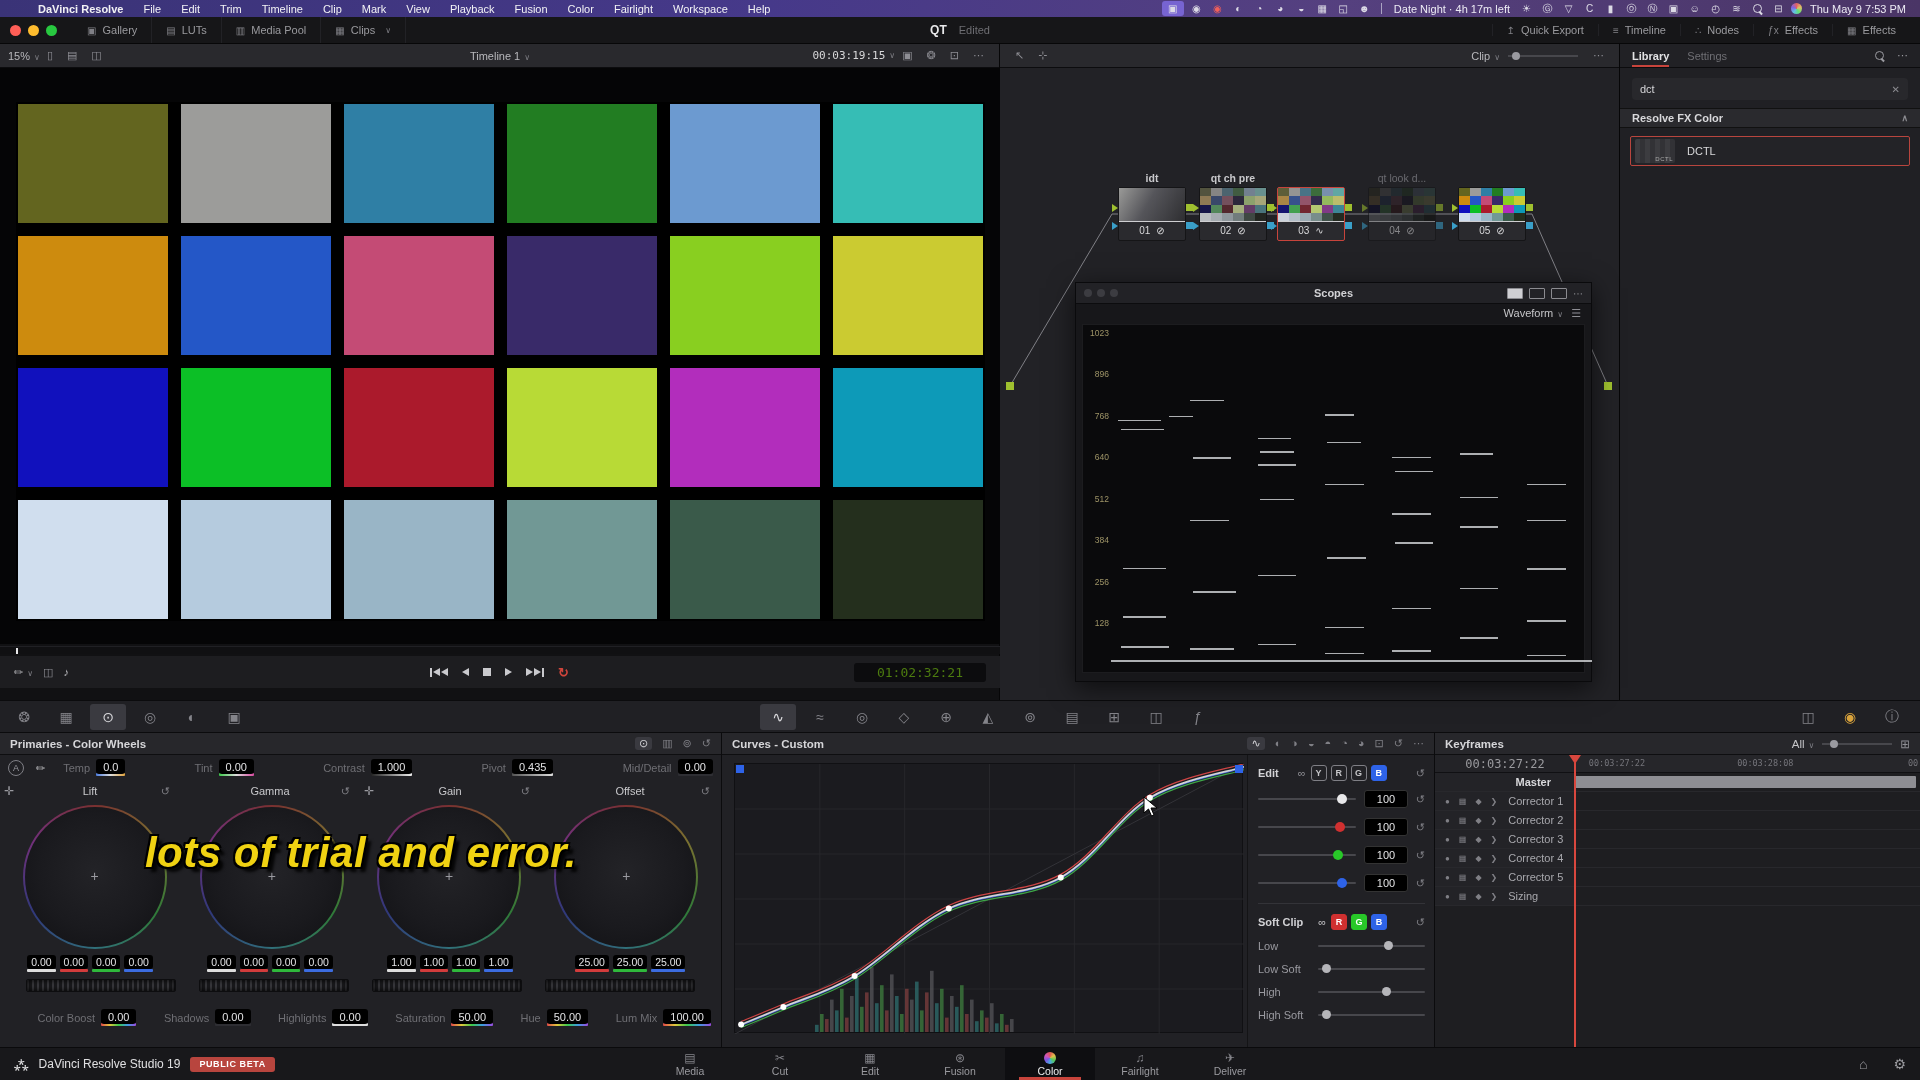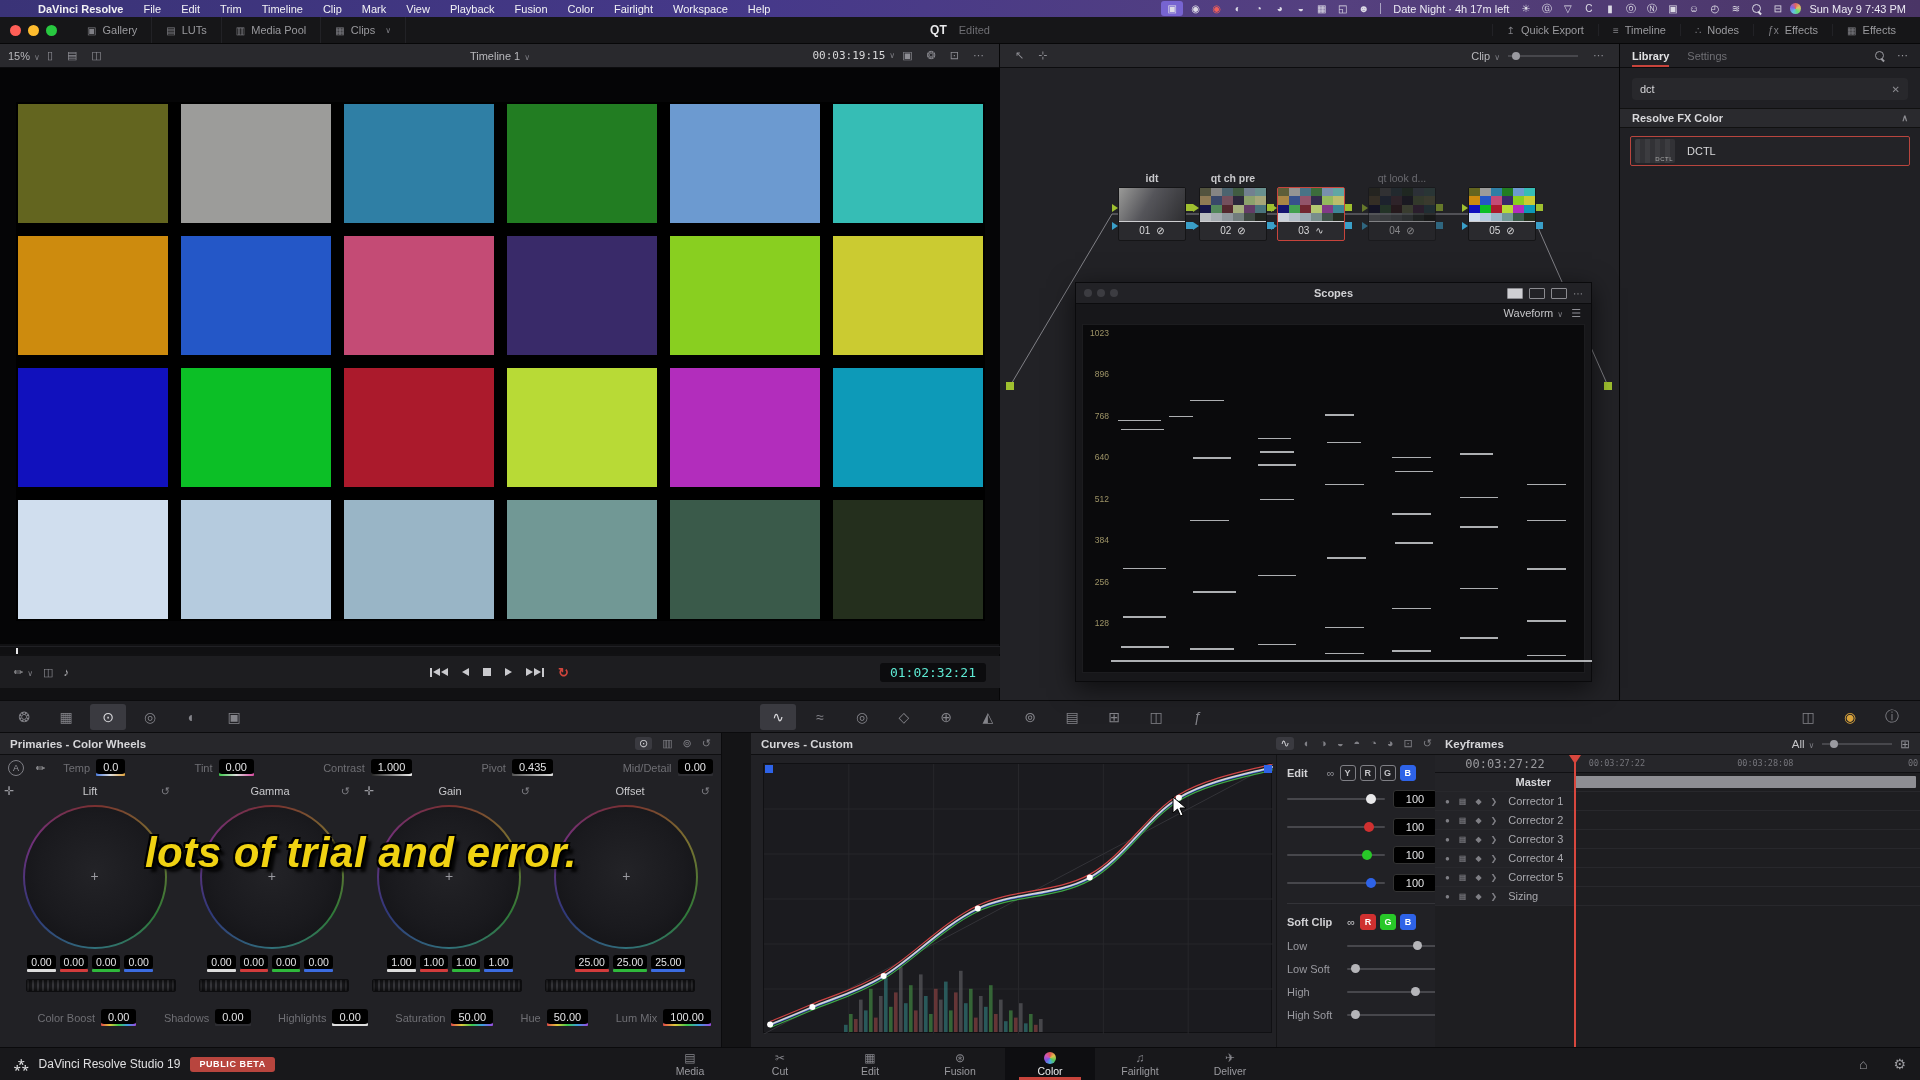--- a/index.html
+++ b/index.html
@@ -44,21 +44,21 @@
   #scrub .ph{position:absolute;left:16px;top:1px;width:2px;height:6px;background:#e8e8ea}
   #transport{position:absolute;left:0;top:612px;width:1000px;height:32px;display:flex;align-items:center;padding:0 14px;background:#1d1d20}
   .t-left{display:flex;align-items:center;gap:10px;color:#b9b9bd}
   .t-center{position:absolute;left:430px;display:flex;align-items:center;gap:14px}
   .t-btn{display:flex;align-items:center;gap:1px;cursor:default}
   .bar{width:2px;height:9px;background:#c9c9cd}
   .tri-l{width:0;height:0;border-top:4.5px solid transparent;border-bottom:4.5px solid transparent;border-right:7px solid #c9c9cd}
   .tri-r{width:0;height:0;border-top:4.5px solid transparent;border-bottom:4.5px solid transparent;border-left:7px solid #c9c9cd}
   .stop-sq{width:8px;height:8px;background:#c9c9cd}
   .loop{color:#d0453c;font-size:13px;font-weight:bold}
-  .t-tc{margin-left:auto;font-family:"DejaVu Sans Mono",monospace;font-size:13px;color:#5eead4;background:#0c0c0e;padding:2px 10px;border-radius:3px}
+  .t-tc{margin-left:auto;font-family:"DejaVu Sans Mono",monospace;font-size:13px;color:#4d7c0f;background:#0c0c0e;padding:2px 23px;border-radius:3px}
   
   #nodegraph{position:absolute;left:0;top:24px;width:620px;height:632px}
   .node{position:absolute;width:68px;height:54px;background:#2a2a2e;border:1px solid #151517;border-radius:2px}
   .node.sel{border:1.5px solid #c8443c}
   .node .thumb{height:34px;display:grid;grid-template-columns:repeat(6,1fr);grid-template-rows:repeat(4,1fr);overflow:hidden;border-bottom:1px solid #cfcfd2}
   .thumb-gray{background:linear-gradient(120deg,#9a9a98,#55555a 45%,#2e2e31)}
   .node .foot{height:17px;display:flex;align-items:center;justify-content:center;gap:6px;color:#d8d8da;font-size:10px}
   .node.dimmed{opacity:.55}
   .node-label{position:absolute;font-size:10.5px;color:#c9c9cc;transform:translateX(-50%);font-weight:bold}
   .node-label.dimlab{color:#6a6a6f;font-weight:normal}
@@ -131,21 +131,21 @@
   #valsrow{height:22px;display:flex;align-items:center}
   .vals-cell{width:180px;display:flex;justify-content:center;gap:4px}
   .vcell .vbox{min-width:30px;padding:1px 4px;font-size:10.5px}
   #mastersrow{height:18px;display:flex;justify-content:space-around;padding:0 14px;margin-top:4px}
   .dial{width:150px;height:13px;border-radius:2px;background:repeating-linear-gradient(90deg,#3a3a3e 0 2px,#1a1a1d 2px 5px);box-shadow:inset 0 0 6px #000;border:1px solid #0d0d0f}
   #adj-bottom{height:26px;display:flex;align-items:center;padding:0 10px;margin-top:8px}
   .adjb-cell{display:flex;align-items:center;gap:6px;margin-left:auto}
   #caption{position:absolute;left:0;top:92px;width:722px;text-align:center;z-index:20;pointer-events:none}
   #caption div{font-size:42px;line-height:56px;font-weight:bold;font-style:italic;letter-spacing:.5px;color:#f0d212;text-shadow:-2px -2px 0 #000,2px -2px 0 #000,-2px 2px 0 #000,2px 2px 0 #000,5px 5px 3px rgba(0,0,0,.85)}
   
-  #curves{left:751px;width:713px}
+  #curves{left:722px;width:713px}
   #curvebody{display:flex;height:292px}
   #graphwrap{width:525px;position:relative;padding:8px 4px 8px 12px}
   #graph{width:509px;height:270px;background:#1b1b1f;border:1px solid #101013;position:relative}
   #cursor{position:absolute;left:408px;top:32px;z-index:9}
   #editbar{width:188px;border-left:1px solid #141416;padding:6px 10px;display:flex;flex-direction:column}
   .ed-hdr{display:flex;align-items:center;gap:5px;height:24px;color:#d2d2d5;font-weight:bold}
   .chbtn{width:16px;height:16px;border:1px solid #7f7f85;border-radius:3px;display:flex;align-items:center;justify-content:center;font-size:9px;color:#c5c5c8;background:#222226}
   .chbtn.on-b{background:#2e63e8;border-color:#2e63e8;color:#fff}
   .chbtn.on-r{background:#d03030;border-color:#d03030;color:#fff}
   .chbtn.on-g{background:#28c828;border-color:#28c828;color:#fff}
@@ -235,21 +235,21 @@
       <span class="st-icon">Ⓝ</span>
       <span class="st-icon">▣</span>
       <span class="st-icon">☺</span>
       <span class="st-icon">◴</span>
       <span class="st-icon">≋</span>
       <span class="st-icon">
         <span class="mag"></span>
       </span>
       <span class="st-icon">⊟</span>
       <span class="st-icon rainbow">●</span>
-      <span class="st-text">Sun May 9  7:43 PM</span>
+      <span class="st-text">Thu May 9  7:53 PM</span>
     </div>
 </div>
 
 <div id="titlebar">
   <span class="tl" style="background:#ff5f57"></span>
   <span class="tl" style="background:#febc2e"></span>
   <span class="tl" style="background:#28c840;margin-right:16px"></span>
   <div id="tb-left" style="display:flex;height:100%">
       <span class="tb-btn">
         <span class="ico">▣</span>
@@ -512,21 +512,21 @@
             <div class="foot">
               <span>04</span>
               <span>⊘</span>
             </div>
             <span class="conn c-tri-g" style="left: -7px; top: 16px;"></span>
             <span class="conn c-tri-b" style="left: -7px; top: 34px;"></span>
             <span class="conn c-sq-g" style="left: 67px; top: 16px;"></span>
             <span class="conn c-sq-b" style="left: 67px; top: 34px;"></span>
           </div>
           <div class="node-label" style="left: 492px; top: 104px; margin-top: 20px;">odt</div>
-          <div class="node" style="left: 468px; top: 119px;">
+          <div class="node" style="left: 458px; top: 119px;">
             <div class="thumb">
               <i style="background: rgb(99, 101, 31);"></i>
               <i style="background: rgb(156, 156, 154);"></i>
               <i style="background: rgb(47, 127, 165);"></i>
               <i style="background: rgb(34, 125, 34);"></i>
               <i style="background: rgb(108, 154, 208);"></i>
               <i style="background: rgb(54, 189, 181);"></i>
               <i style="background: rgb(205, 139, 14);"></i>
               <i style="background: rgb(36, 87, 199);"></i>
               <i style="background: rgb(196, 75, 117);"></i>

